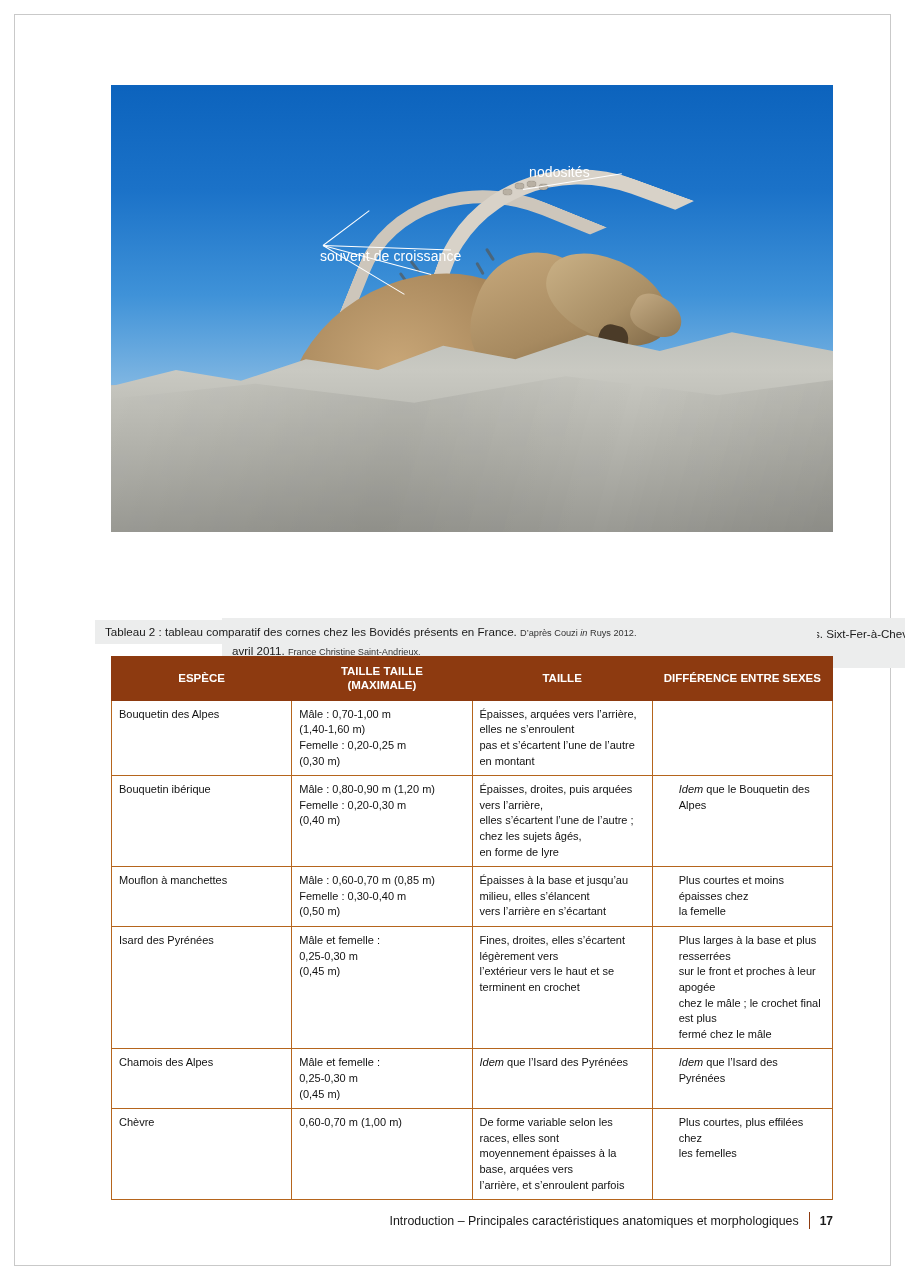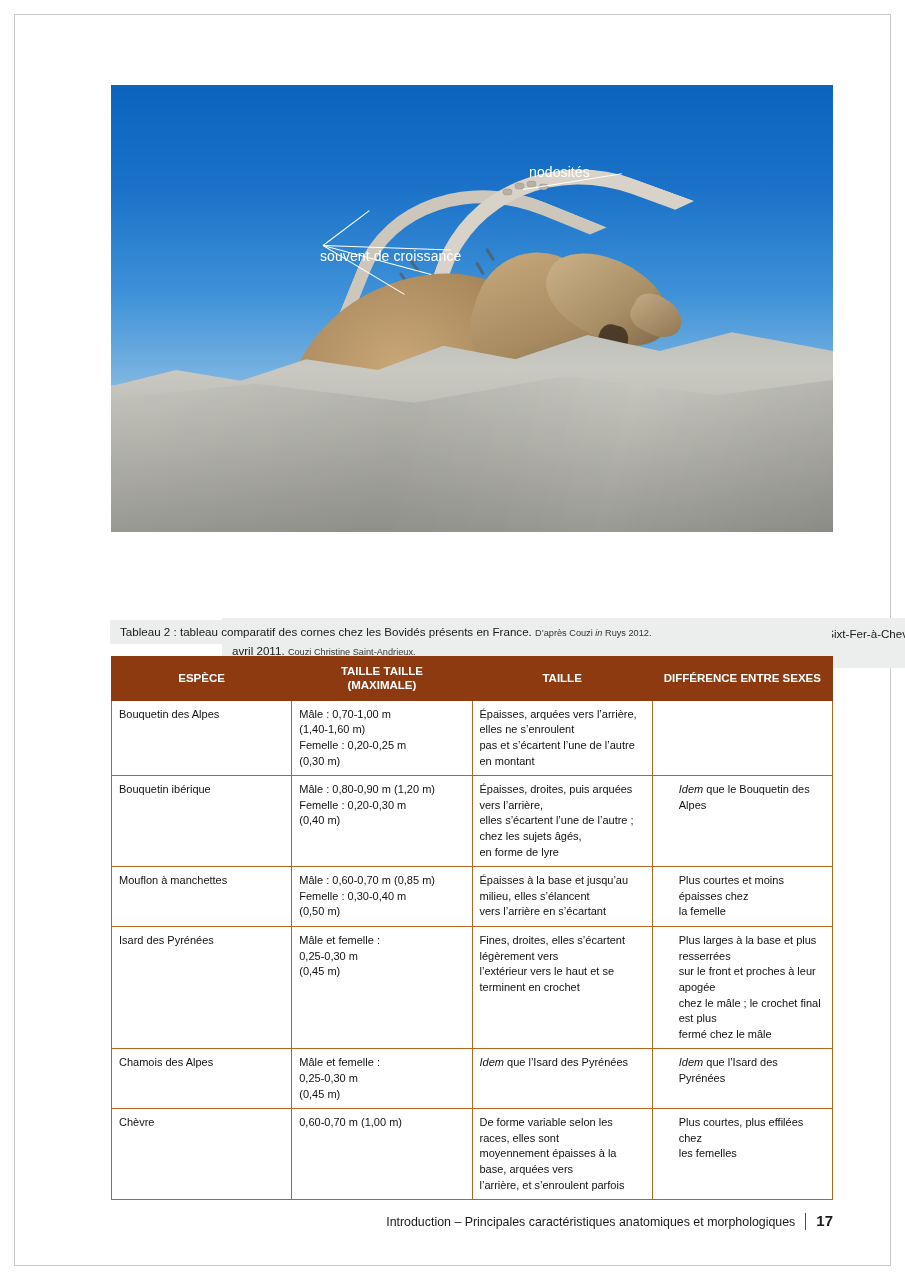--- a/index.html
+++ b/index.html
@@ -180,21 +180,21 @@
     font-size: 11.6px;
     line-height: 1.45;
     color: #1a1a1a;
   }
   .caption i { font-style: italic; }
   .credit { font-size: 9.2px; color: #333; }
 
   
   .table-title {
     position: absolute;
-    left: 110px;
+    left: 95px;
     top: 620px;
     width: 722px;
     height: 24px;
     background: #eceded;
     box-sizing: border-box;
     padding: 5px 10px;
     font-size: 11.6px;
     color: #1a1a1a;
   }
   .table-title .credit { font-size: 9.2px; }
@@ -244,21 +244,21 @@
     font-size: 12.4px;
     color: #1a1a1a;
   }
   .footer .sep {
     display: inline-block;
     width: 1px;
     height: 17px;
     background: #8d3a10;
     margin: 0 10px -4px 10px;
   }
-  .footer .pageno { font-weight: bold; font-size: 15px; }
+  .footer .pageno { font-weight: bold; font-size: 12px; }
 </style>
 </head>
 <body>
 
 <div class="page">
 
   <div class="figure-wrap">
     <div class="photo">
       <div class="sky"></div>
 
@@ -301,21 +301,21 @@
 
       <div class="anno-line" style="left:212px; top:160px; width:95px; transform:rotate(31deg);"></div>
       <div class="anno-line" style="left:212px; top:160px; width:112px; transform:rotate(15deg);"></div>
       <div class="anno-line" style="left:212px; top:160px; width:128px; transform:rotate(2deg);"></div>
       <div class="anno-line" style="left:212px; top:160px; width:58px; transform:rotate(-37deg);"></div>
       <div class="anno-label" style="left:209px; top:163px;">souvent de croissance</div>
     </div>
 
     <div class="caption">
       <span>Figure 3 : chez le Bouquetin des Alpes (</span><i>Capra ibex</i><span>), il ne faut pas confondre les anneaux d’âge avec les nodosités. Sixt-Fer-à-Cheval, 9 avril 2011.</span>
-      <span class="credit">Couzi Christine Saint-Andrieux.</span>
+      <span class="credit">France Christine Saint-Andrieux.</span>
     </div>
   </div>
 
   <div class="table-title">
     <span>Tableau 2 : tableau comparatif des cornes chez les Bovidés présents en France.</span>
     <span class="credit"><span>D’après Couzi </span><i>in</i><span> Ruys 2012.</span></span>
   </div>
 
   <table class="cornes">
     <thead>

